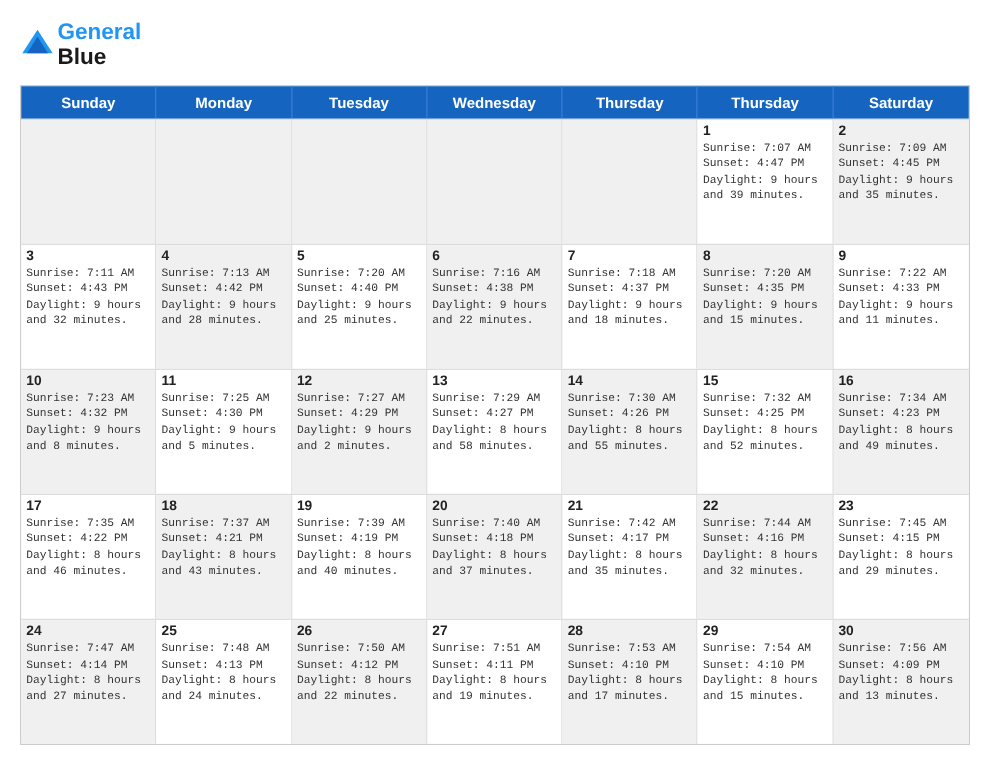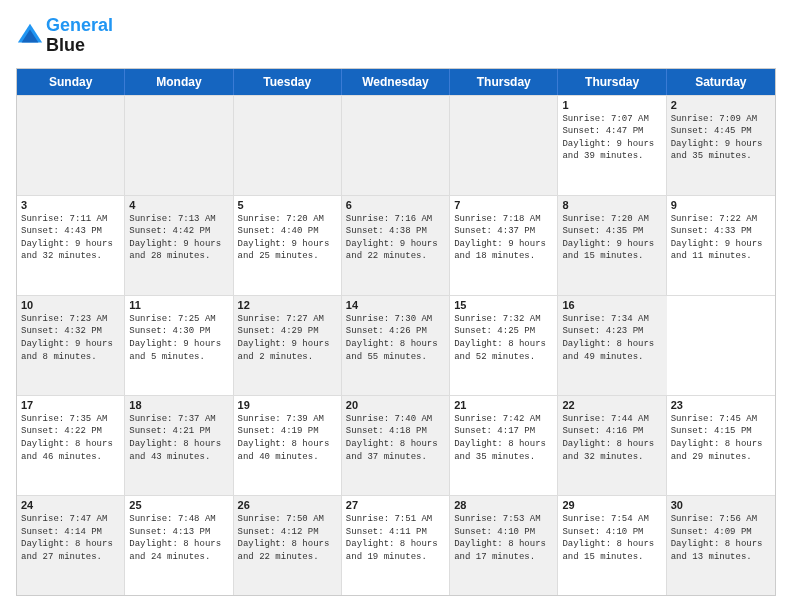--- a/index.html
+++ b/index.html
@@ -228,20 +228,27 @@
 Daylight: 9 hours
 and 5 minutes.</div>
           </div>
           <div class="cal-cell shaded">
             <span class="day-num">12</span>
             <div class="day-info">Sunrise: 7:27 AM
 Sunset: 4:29 PM
 Daylight: 9 hours
 and 2 minutes.</div>
           </div>
+          <div class="cal-cell">
+            <span class="day-num">13</span>
+            <div class="day-info">Sunrise: 7:29 AM
+Sunset: 4:27 PM
+Daylight: 8 hours
+and 58 minutes.</div>
+          </div>
           <div class="cal-cell shaded">
             <span class="day-num">14</span>
             <div class="day-info">Sunrise: 7:30 AM
 Sunset: 4:26 PM
 Daylight: 8 hours
 and 55 minutes.</div>
           </div>
           <div class="cal-cell">
             <span class="day-num">15</span>
             <div class="day-info">Sunrise: 7:32 AM

